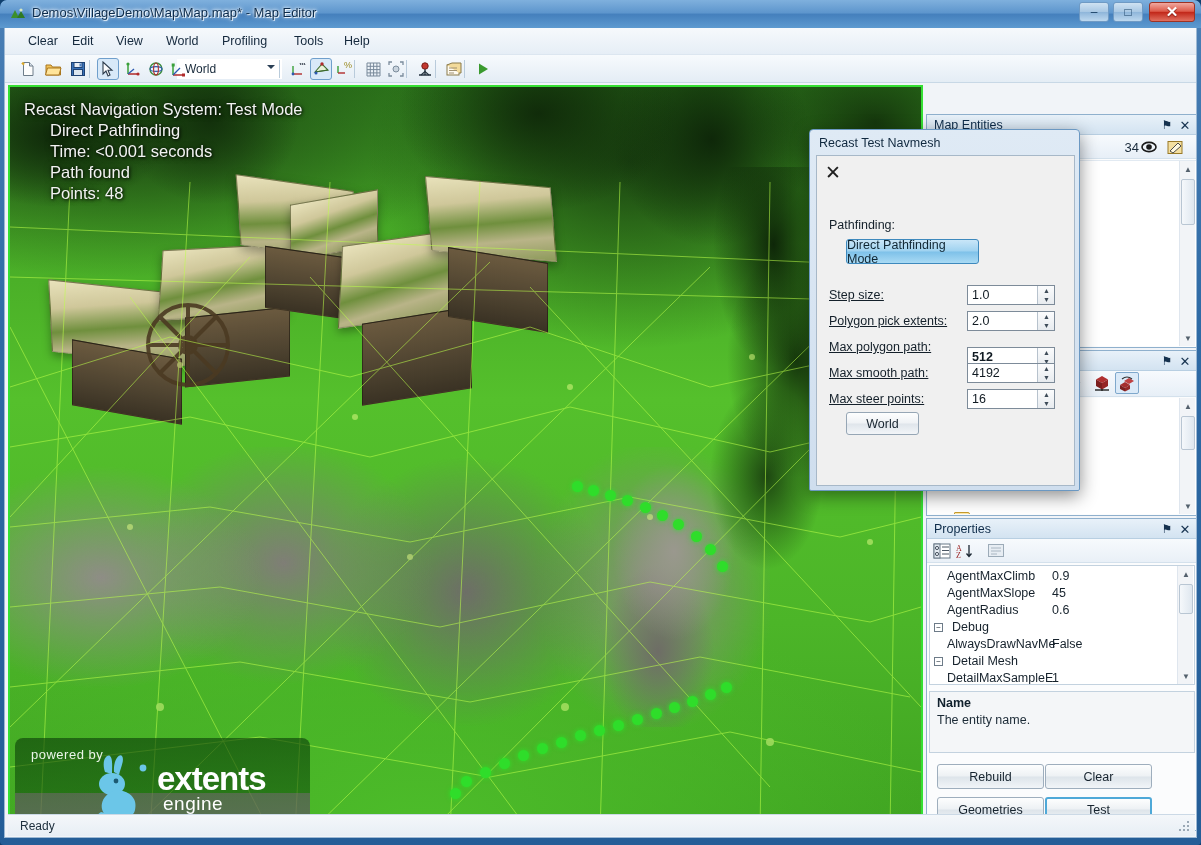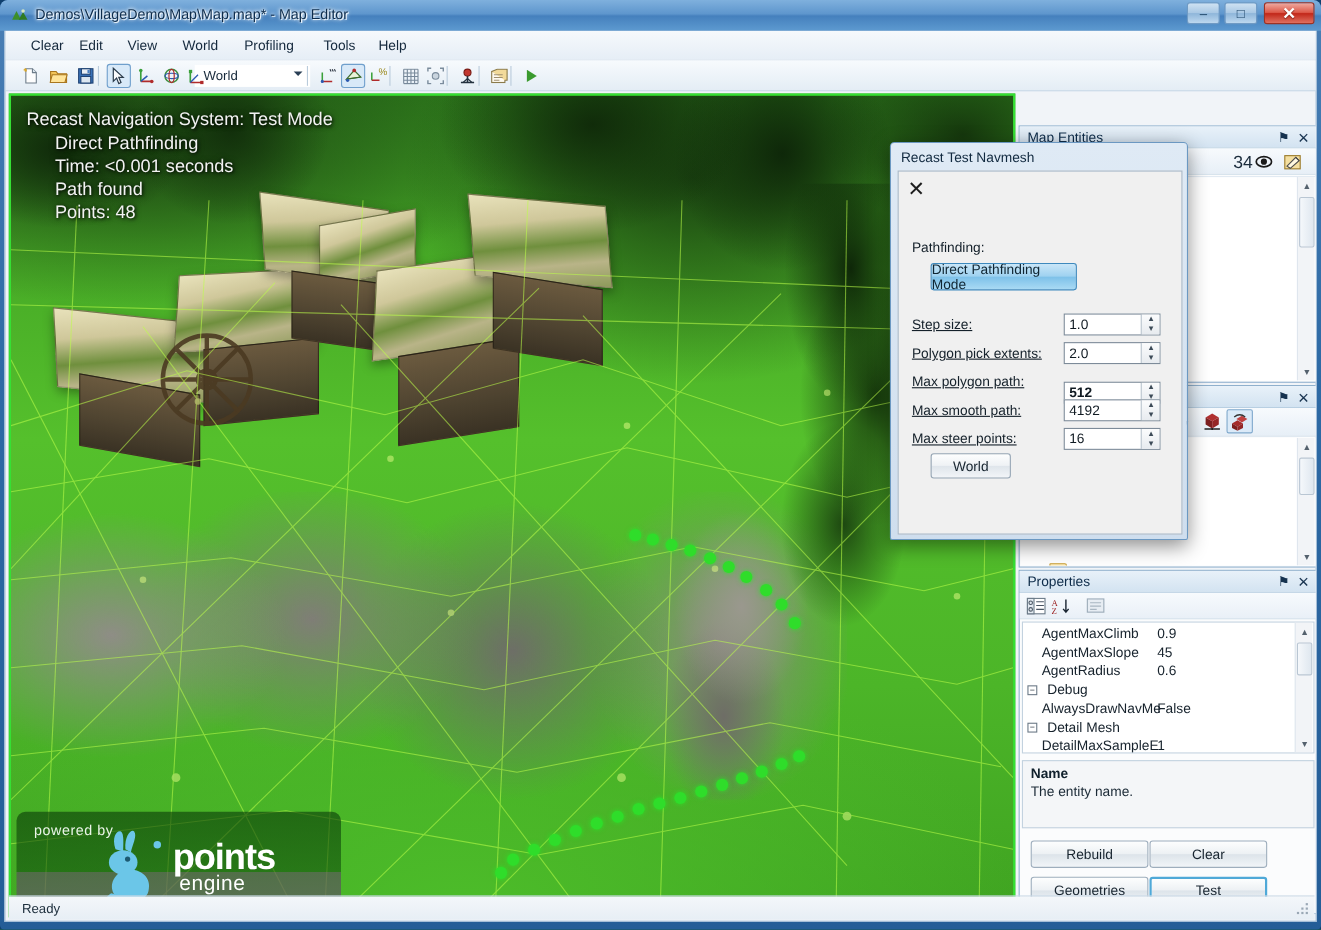--- a/index.html
+++ b/index.html
@@ -240,21 +240,21 @@
   .panel-close { right: 4px; font-size: 13px; }
 
   
   #panel-entities { left: 921px; top: 86px; width: 272px; height: 234px; }
   #ent-toolrow {
     position: absolute; left: 0; top: 20px; width: 100%; height: 24px;
     background: linear-gradient(180deg,#f7fafd 0%,#e7eff7 100%);
     border-bottom: 1px solid #d4e1ec;
   }
   #ent-count {
-    position: absolute; right: 58px; top: 25px; font-size: 16px; color: #1b2c3c;
+    position: absolute; right: 58px; top: 25px; font-size: 13px; color: #1b2c3c;
   }
   .ent-ico {
     position: absolute; top: 23px; width: 20px; height: 18px;
     display: flex; align-items: center; justify-content: center; cursor: pointer;
   }
   #ent-list {
     position: absolute; left: 1px; top: 45px; right: 1px; bottom: 1px;
     background: #ffffff; border-top: 1px solid #e2eaf2; overflow: hidden;
   }
   .ent-row {
@@ -691,21 +691,21 @@
           <g fill="#6bc6e8">
             <path d="M24 22 C20 10, 26 4, 29 6 C32 8, 31 18, 31 24 Z"></path>
             <path d="M33 22 C32 9, 39 3, 41 6 C44 10, 39 19, 38 25 Z"></path>
             <ellipse cx="31" cy="34" rx="13" ry="11"></ellipse>
             <path d="M34 40 C48 40, 57 48, 54 60 C52 70, 36 72, 26 66 C18 61, 18 46, 34 40 Z"></path>
             <path d="M20 62 C14 66, 12 72, 18 72 L30 72 L28 64 Z"></path>
             <circle cx="62" cy="18" r="3.4"></circle>
           </g>
           <circle cx="35" cy="31" r="2.4" fill="#1c5a72"></circle>
         </svg>
-        <div id="logo-neoaxis">points</div>
+        <div id="logo-neoaxis">extents</div>
         <div id="logo-engine">engine</div>
       </div>
     </div>
 
     <div id="panel-entities" class="panel">
       <div class="panel-head">
         <div class="panel-title">Map Entities</div>
         <div class="panel-pin">⚑</div>
         <div class="panel-close">✕</div>
       </div>

